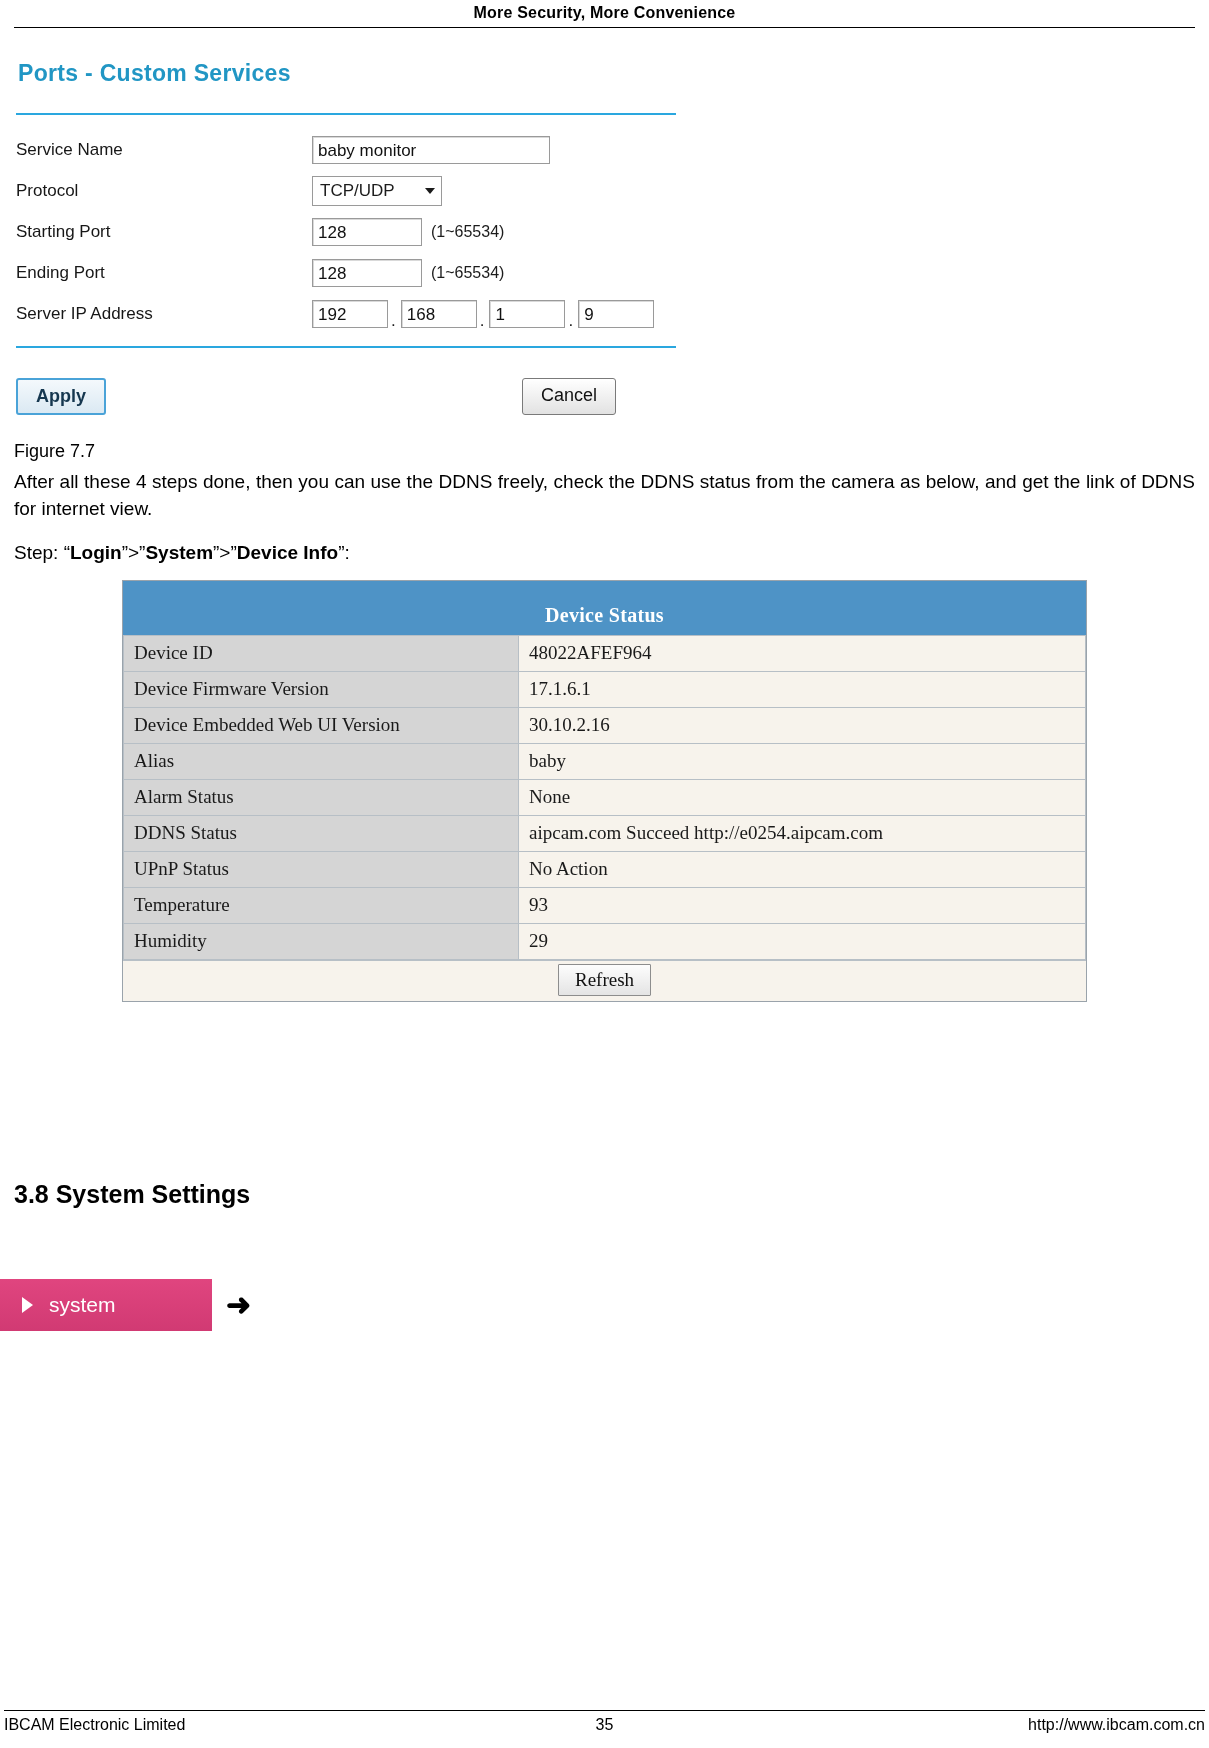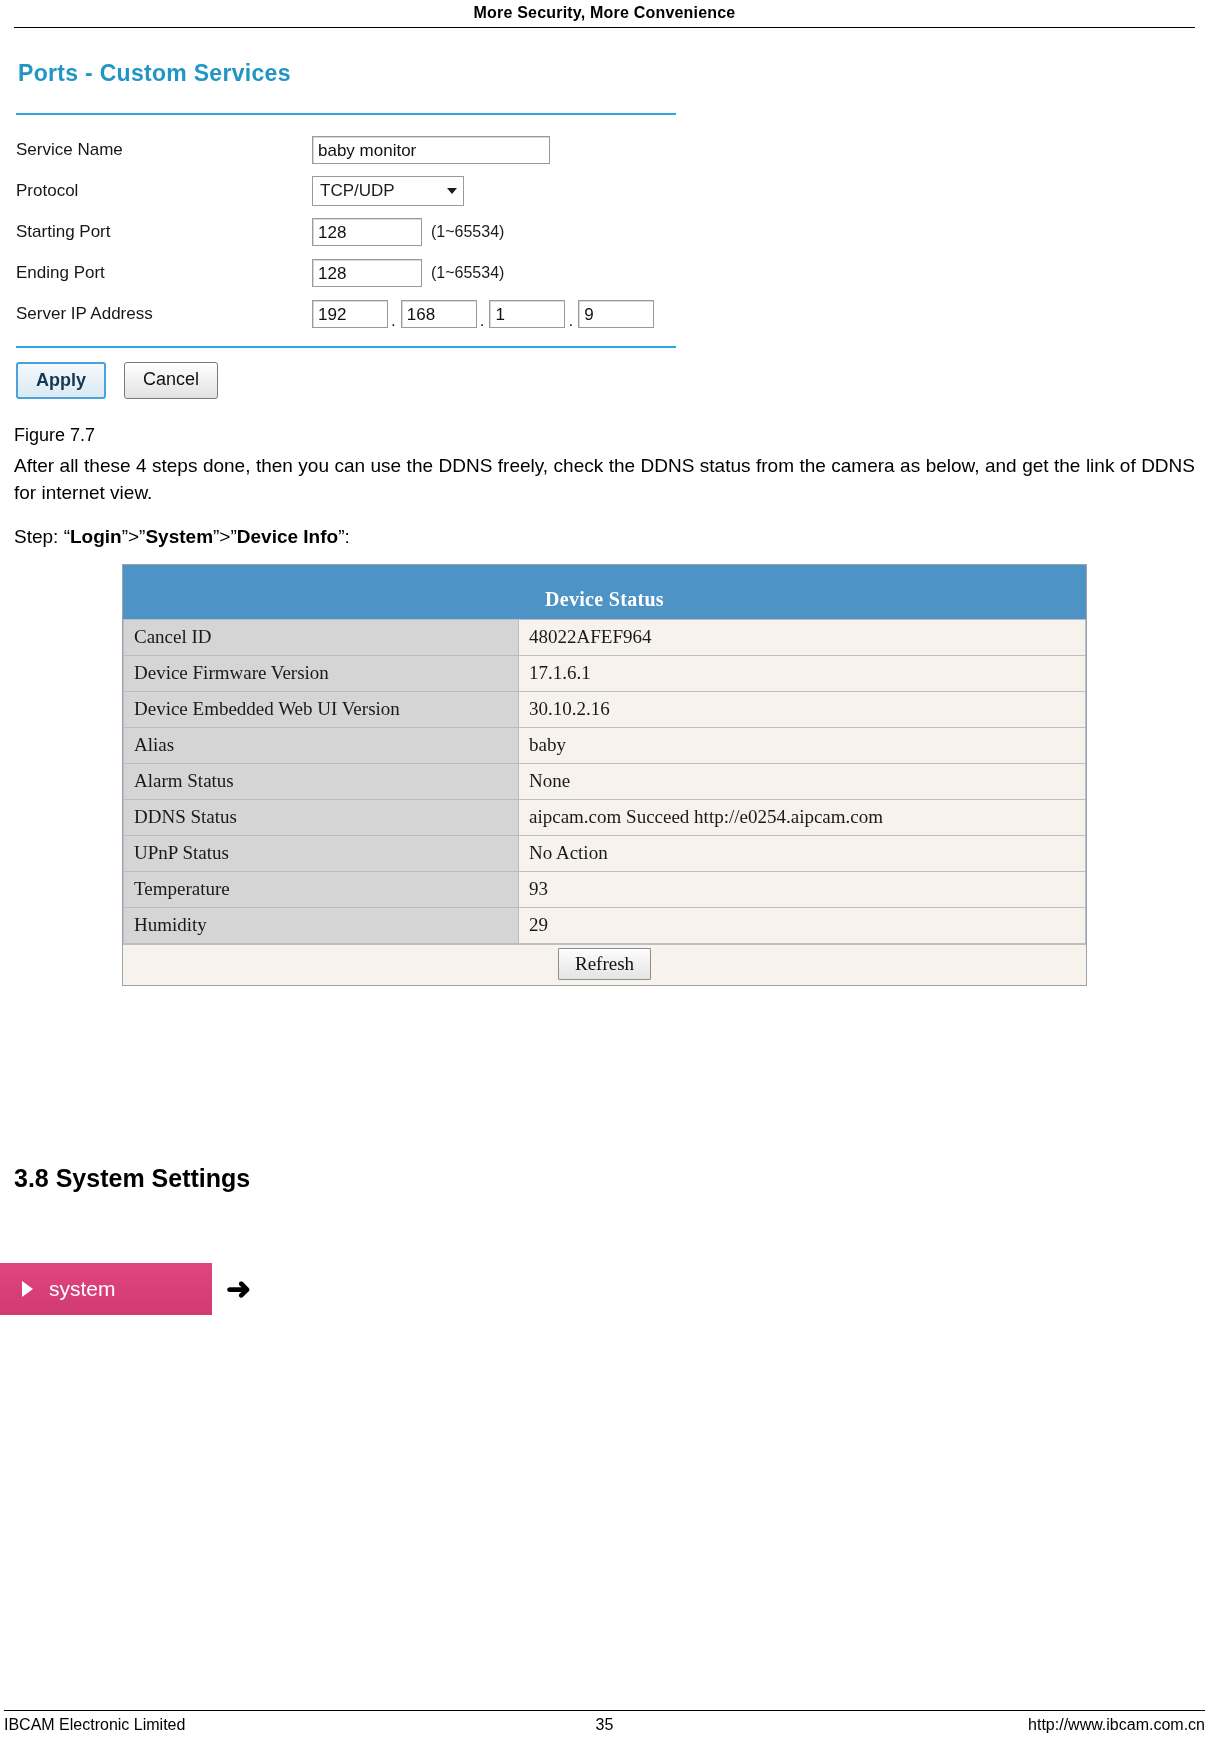--- a/index.html
+++ b/index.html
@@ -89,21 +89,21 @@
   .w-ip { width: 76px; }
   .hint {
     font-size: 16px;
     margin-left: 9px;
     color: #1c1c1c;
   }
   .selectbox {
     border: 1px solid #9a9a9a;
     background: #ffffff;
     height: 30px;
-    width: 152px;
+    width: 130px;
     box-sizing: border-box;
     display: flex;
     align-items: center;
     justify-content: space-between;
     padding: 0 6px 0 7px;
     font-size: 17px;
   }
   .caret {
     width: 0; height: 0;
     border-left: 5px solid transparent;
@@ -112,24 +112,24 @@
     margin-left: 8px;
   }
   .ip-sep {
     font-size: 17px;
     padding: 0 5px 0 3px;
     align-self: flex-end;
     line-height: 26px;
   }
   .btn-row {
     display: flex;
-    justify-content: flex-start;
+    justify-content: space-between;
     gap: 18px;
     width: 600px;
-    margin-top: 14px;
+    margin-top: 30px;
   }
   .btn {
     border: 1px solid #7a7a7a;
     border-radius: 3px;
     padding: 6px 18px;
     font-size: 18px;
     background: linear-gradient(#ffffff, #e2e2e2);
     color: #111;
   }
   .btn.primary {
@@ -338,21 +338,21 @@
 
   <div class="step-line">
     <span>Step: “</span><b>Login</b><span>”&gt;”</span><b>System</b><span>”&gt;”</span><b>Device Info</b><span>”:</span>
   </div>
 
   <div class="status-wrap">
     <div class="status-head">Device Status</div>
     <table class="status-table">
       <tbody>
         <tr>
-          <td class="k">Cancel ID</td>
+          <td class="k">Device ID</td>
           <td class="v">48022AFEF964</td>
         </tr>
         <tr>
           <td class="k">Device Firmware Version</td>
           <td class="v">17.1.6.1</td>
         </tr>
         <tr>
           <td class="k">Device Embedded Web UI Version</td>
           <td class="v">30.10.2.16</td>
         </tr>

